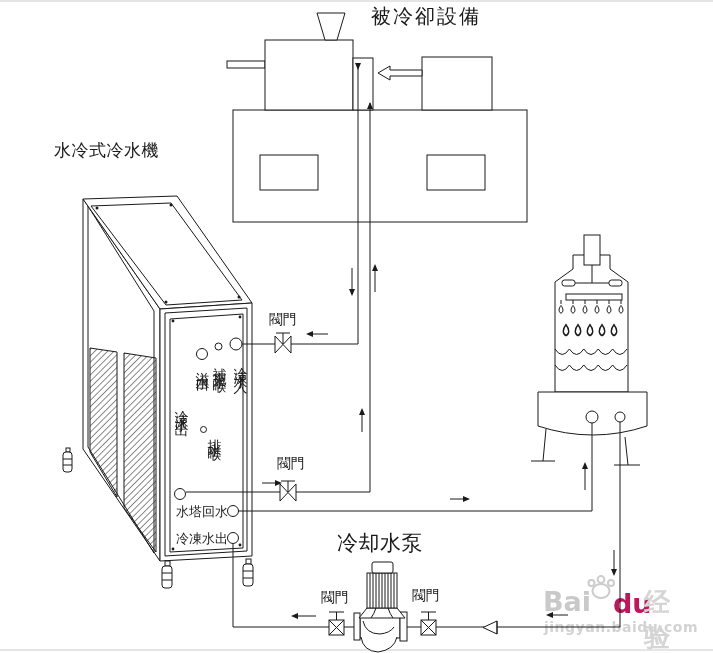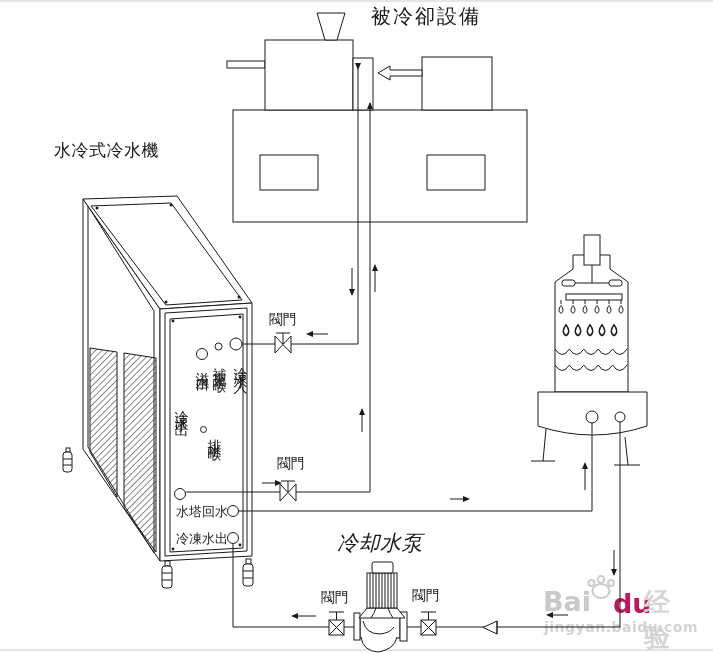--- a/index.html
+++ b/index.html
@@ -230,21 +230,21 @@
         <line x1="297" y1="616" x2="316" y2="616"></line>
           <polygon points="298,613 298,619 291,616" stroke="none"></polygon>
         <polygon points="497,621 483,627.5 497,634" fill="#fff"></polygon>
         <line x1="497" y1="621" x2="497" y2="634"></line>
       </g>
     </g>
   </svg>
 
   <div class="lbl" style="left:54px;top:139px;font-size:17px;letter-spacing:0.5px;">水冷式冷水機</div>
   <div class="lbl" style="left:371px;top:3px;font-size:20px;letter-spacing:2px;">被冷卻設備</div>
-  <div class="lbl" style="left:337px;top:529px;font-size:21px;letter-spacing:0.5px;font-style:italic;">冷却水泵</div>
+  <div class="lbl" style="left:337px;top:529px;font-size:21px;letter-spacing:0.5px;">冷却水泵</div>
 
   <div class="lbl valve-lbl" style="left:269px;top:311px;">閥門</div>
   <div class="lbl valve-lbl" style="left:277px;top:455px;">閥門</div>
   <div class="lbl valve-lbl" style="left:321px;top:589px;">閥門</div>
   <div class="lbl valve-lbl" style="left:412px;top:587px;">閥門</div>
 
   <div class="lbl vtext" style="left:233px;top:356px;">冷凍水入</div>
   <div class="lbl vtext" style="left:212px;top:356px;">補充水喉</div>
   <div class="lbl vtext" style="left:195px;top:361px;">溢水口</div>
   <div class="lbl vtext" style="left:207px;top:428px;">排水喉</div>

